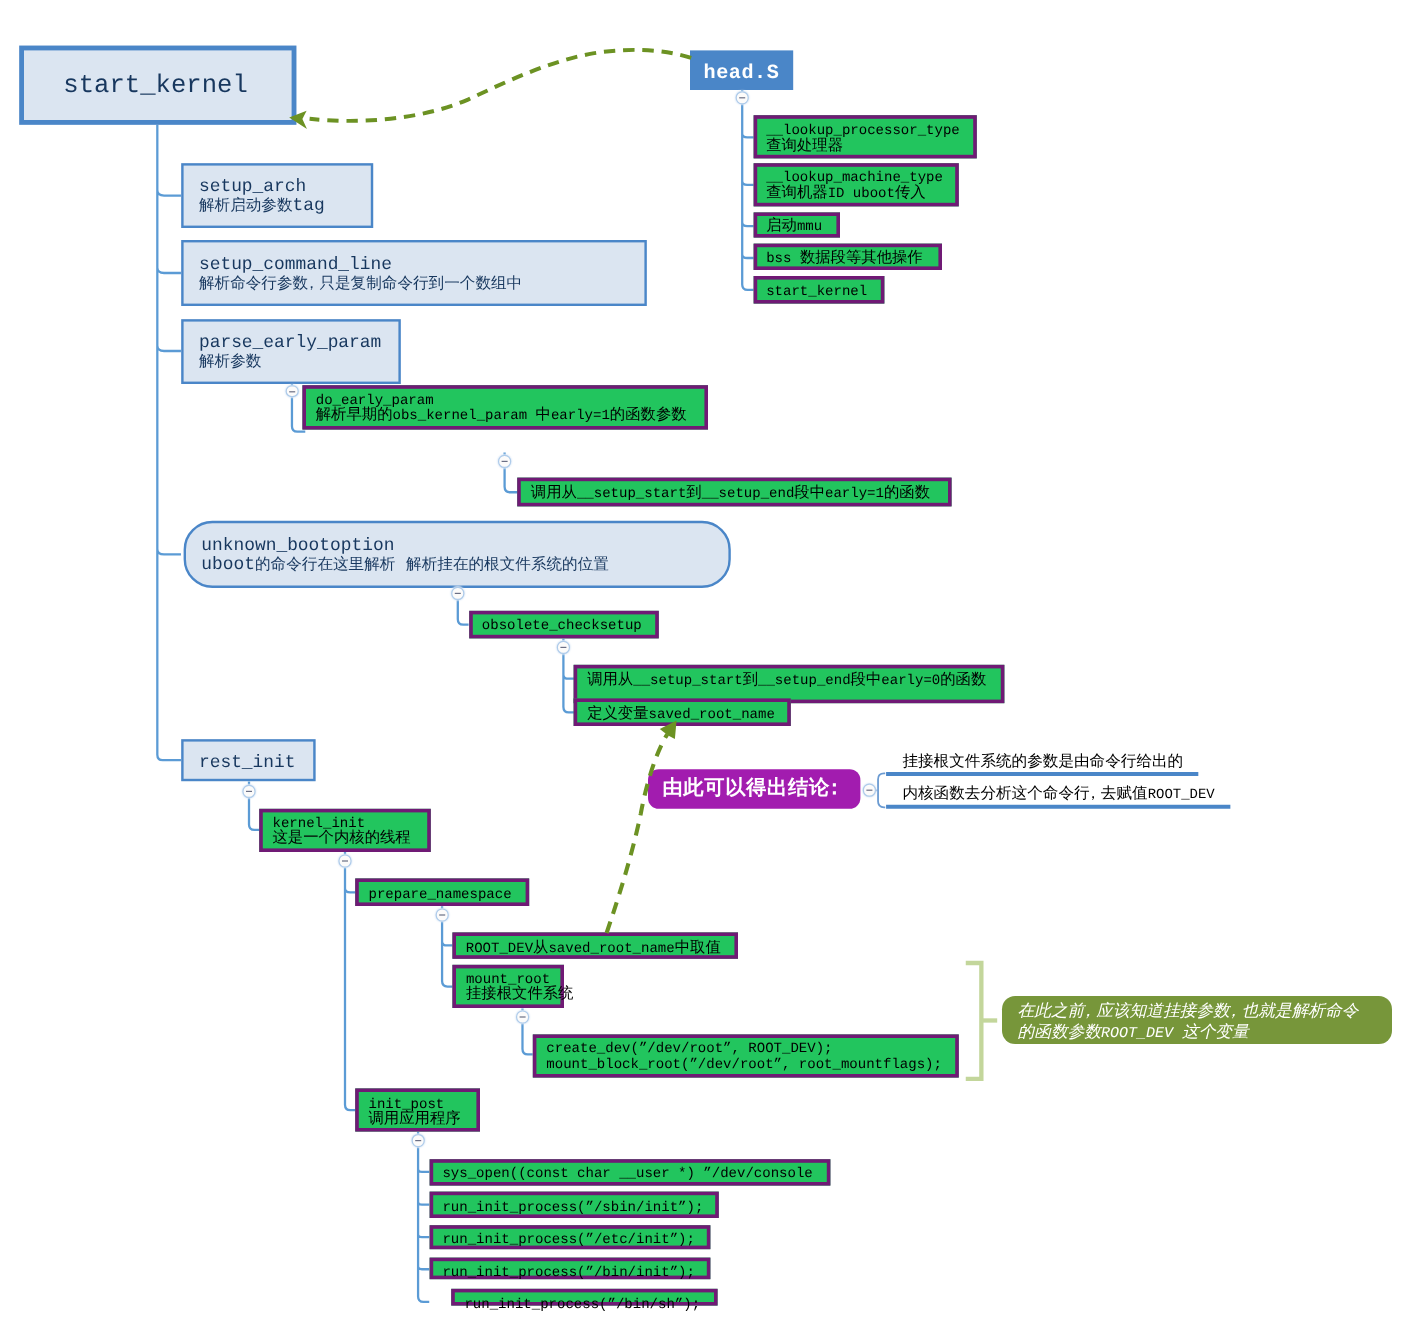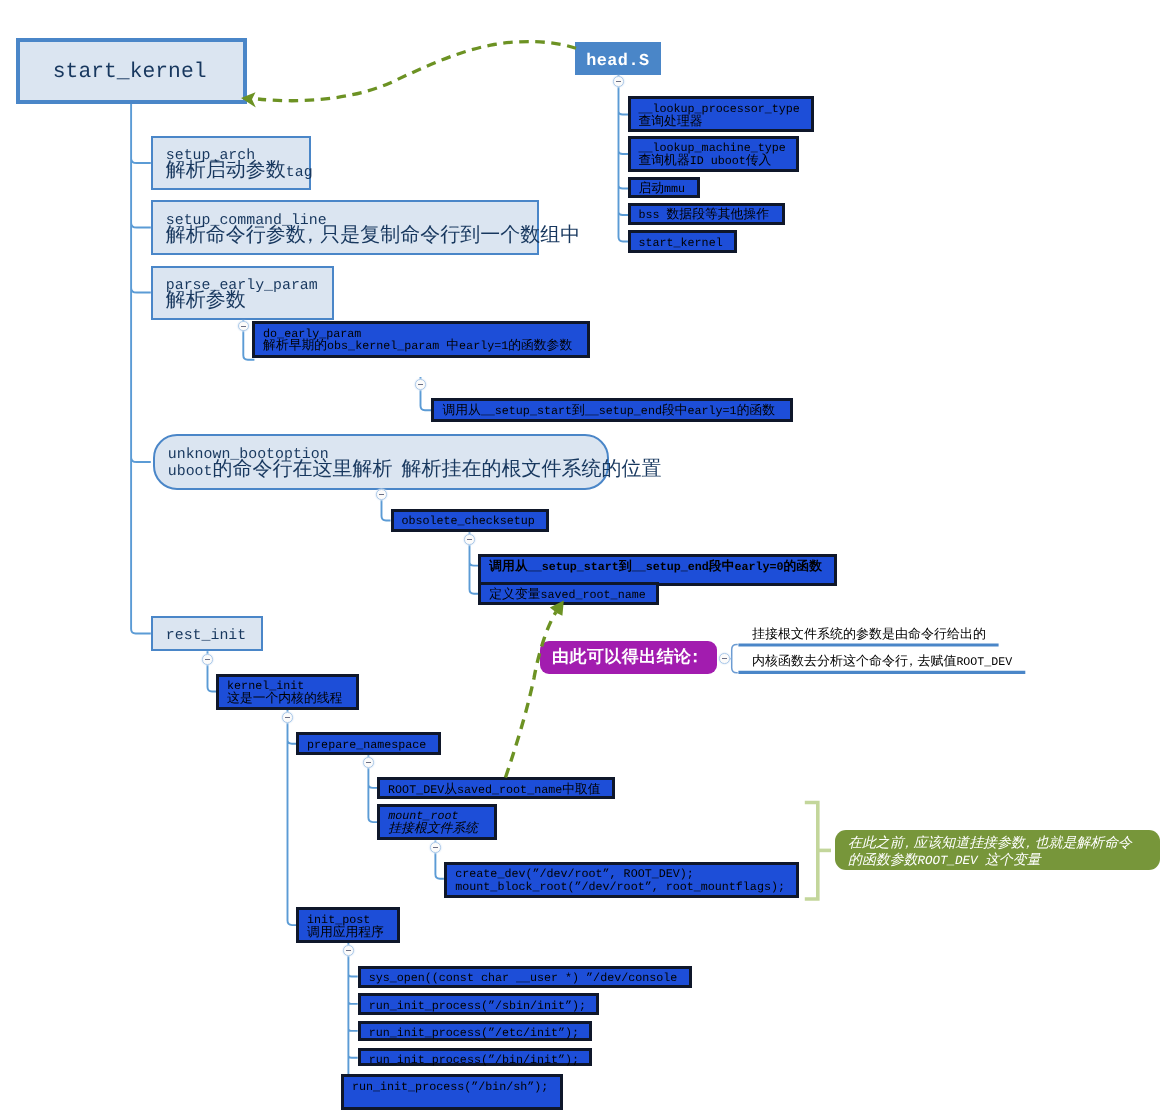--- a/index.html
+++ b/index.html
@@ -15,24 +15,24 @@
   .punc{display:inline-block;text-indent:-0.28em;overflow:visible;}
 
   
   .nroot{background:#dbe5f1;border:4px solid #4a86c8;color:#17375e;
          font-size:21.3px;line-height:21px;padding:20px 0 0 33px;letter-spacing:0.03px;}
 
   
   .n2{background:#dbe5f1;border:2.2px solid #4a86c8;color:#17375e;
       font-size:14.9px;padding:10.6px 0 0 13px;}
   .n2 .ln{line-height:16px;}
-  .n2 .cjk{font-size:20px;line-height:16px;}
-
-  
-  .n3{background:#1d4ed8;border:3px solid #0f172a;color:#000;
+  .n2 .cjk{font-size:13px;line-height:16px;}
+
+  
+  .n3{background:#22c55e;border:3px solid #701a75;color:#000;
       font-size:11.7px;padding:0 0 0 8px;}
   .n3 .ln{line-height:12.9px;}
   .n3 .ln:first-child{margin-top:3.5px;}
   .n3 .cjk{font-size:12.8px;line-height:12.9px;}
 
   
   .nhead{background:#4a86c8;color:#fff;font-size:16.8px;line-height:17px;
          font-weight:bold;padding:11px 0 0 11px;letter-spacing:0.45px;}
 
   
@@ -100,40 +100,40 @@
       <div class="node n3" style="left: 431.4px; top: 398.2px; width: 361.2px; height: 24px;">
         <span class="ln"><span class="cjk">调用从</span>__setup_start<span class="cjk">到</span>__setup_end<span class="cjk">段中</span>early=1<span class="cjk">的函数</span></span>
       </div>
       <div class="node n2" style="left: 152.8px; top: 434.3px; width: 456px; height: 55.5px; border-radius: 24px;">
         <span class="ln">unknown_bootoption</span>
         <span class="ln">uboot<span class="cjk">的命令行在这里解析</span> <span class="cjk">解析挂在的根文件系统的位置</span></span>
       </div>
       <div class="node n3" style="left: 390.5px; top: 508.7px; width: 158.3px; height: 23.6px;">
         <span class="ln">obsolete_checksetup</span>
       </div>
-      <div class="node n3" style="left: 478.3px; top: 554px; width: 359px; height: 32px; font-weight: bold;">
+      <div class="node n3" style="left: 478.3px; top: 554px; width: 359px; height: 32px;">
         <span class="ln"><span class="cjk">调用从</span>__setup_start<span class="cjk">到</span>__setup_end<span class="cjk">段中</span>early=0<span class="cjk">的函数</span></span>
       </div>
       <div class="node n3" style="left: 478.3px; top: 582.2px; width: 181.2px; height: 23px;">
         <span class="ln"><span class="cjk">定义变量</span>saved_root_name</span>
       </div>
       <div class="node n2" style="left: 150.8px; top: 615.8px; width: 112px; height: 35.5px;">
         <span class="ln">rest_init</span>
       </div>
       <div class="node n3" style="left: 216.1px; top: 673.5px; width: 142.6px; height: 36.1px;">
         <span class="ln">kernel_init</span>
         <span class="ln"><span class="cjk">这是一个内核的线程</span></span>
       </div>
       <div class="node n3" style="left: 296.1px; top: 732.1px; width: 145.3px; height: 23.2px;">
         <span class="ln">prepare_namespace</span>
       </div>
       <div class="node n3" style="left: 377.1px; top: 777.1px; width: 237.8px; height: 21.7px;">
         <span class="ln">ROOT_DEV<span class="cjk">从</span>saved_root_name<span class="cjk">中取值</span></span>
       </div>
-      <div class="node n3" style="left: 377.3px; top: 803.7px; width: 120px; height: 36.8px; font-style: italic;">
+      <div class="node n3" style="left: 377.3px; top: 803.7px; width: 93px; height: 36.8px;">
         <span class="ln">mount_root</span>
         <span class="ln"><span class="cjk">挂接根文件系统</span></span>
       </div>
       <div class="node n3" style="left: 444.3px; top: 861.8px; width: 355.1px; height: 36.7px;">
         <span class="ln">create_dev(”/dev/root”, ROOT_DEV);</span>
         <span class="ln">mount_block_root(”/dev/root”, root_mountflags);</span>
       </div>
       <div class="node n3" style="left: 296.1px; top: 907.1px; width: 103.6px; height: 36px;">
         <span class="ln">init_post</span>
         <span class="ln"><span class="cjk">调用应用程序</span></span>
@@ -143,21 +143,21 @@
       </div>
       <div class="node n3" style="left: 357.7px; top: 993.2px; width: 241.8px; height: 21.4px;">
         <span class="ln">run_init_process(”/sbin/init”);</span>
       </div>
       <div class="node n3" style="left: 357.7px; top: 1020.5px; width: 234.8px; height: 20.8px;">
         <span class="ln">run_init_process(”/etc/init”);</span>
       </div>
       <div class="node n3" style="left: 357.7px; top: 1047.5px; width: 234.8px; height: 18px;">
         <span class="ln">run_init_process(”/bin/init”);</span>
       </div>
-      <div class="node n3" style="left: 341px; top: 1074.2px; width: 221.9px; height: 36px;">
+      <div class="node n3" style="left: 376px; top: 1074.2px; width: 221.9px; height: 14px;">
         <span class="ln">run_init_process(”/bin/sh”);</span>
       </div>
       <div class="node n3" style="left: 627.5px; top: 96.3px; width: 186.4px; height: 35.8px;">
         <span class="ln">__lookup_processor_type</span>
         <span class="ln"><span class="cjk">查询处理器</span></span>
       </div>
       <div class="node n3" style="left: 627.5px; top: 135.7px; width: 171.5px; height: 36.4px;">
         <span class="ln">__lookup_machine_type</span>
         <span class="ln"><span class="cjk">查询机器</span>ID uboot<span class="cjk">传入</span></span>
       </div>

